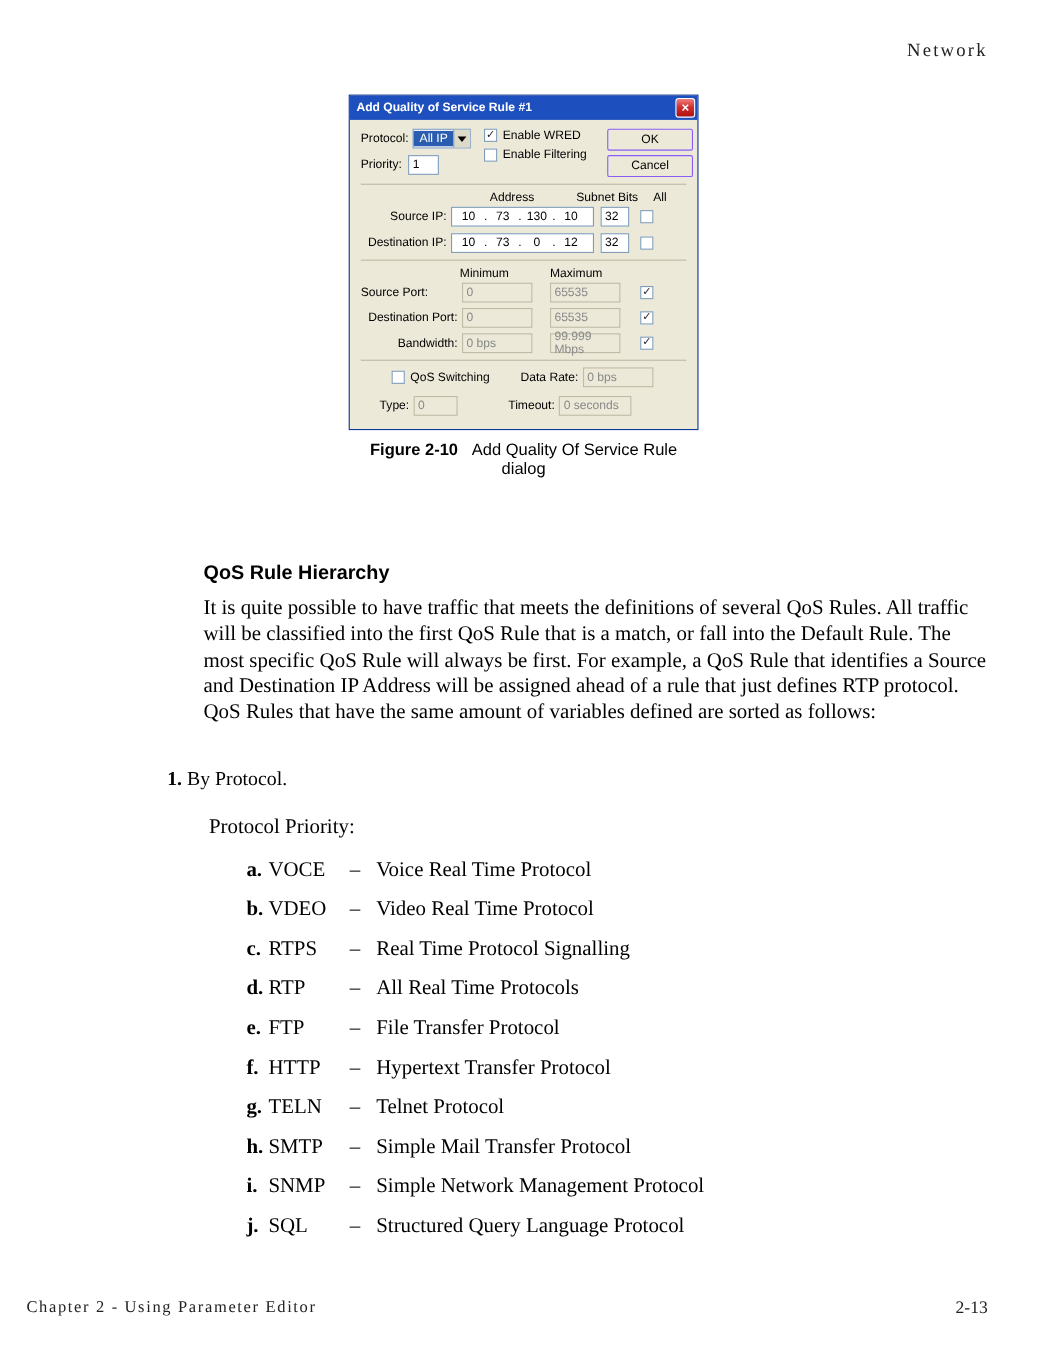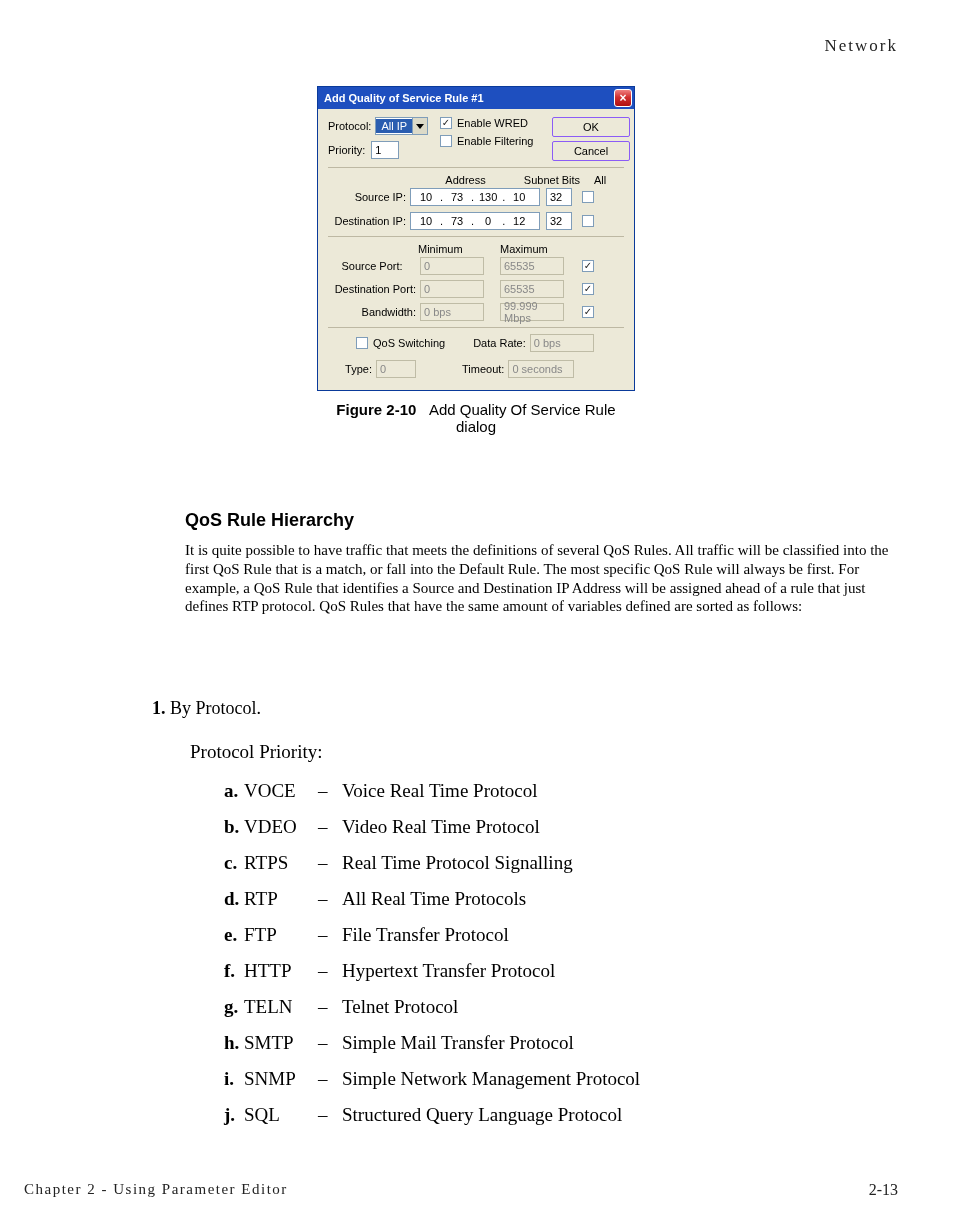--- a/index.html
+++ b/index.html
@@ -123,21 +123,21 @@
       left: 185px;
       width: 712px;
     }
     .h2 {
       font-family: Arial, Helvetica, sans-serif;
       font-weight: bold;
       font-size: 18px;
       margin-bottom: 10px;
     }
     .para {
-      font-size: 15px;
+      font-size: 19px;
       line-height: 1.25;
       margin-bottom: 14px;
     }
     .numitem {
       position: absolute;
       left: 152px;
       top: 698px;
       font-size: 18px;
     }
     .numitem b { font-weight: bold; }
@@ -264,21 +264,21 @@
       <div class="sep"></div>
 
       <div class="row">
         <span style="width:90px"></span>
         <span class="lbl" style="width:66px;">Minimum</span>
         <span style="width:16px"></span>
         <span class="lbl" style="width:66px;">Maximum</span>
       </div>
 
       <div class="row" style="margin-top:2px;">
-        <span class="lbl" style="width:88px;text-align:center;">Source Port:</span>
+        <span class="lbl" style="width:88px;text-align:left;">Source Port:</span>
         <span style="width:4px"></span>
         <span class="txt ro" style="width:64px;">0</span>
         <span style="width:16px"></span>
         <span class="txt ro" style="width:64px;">65535</span>
         <span style="width:18px"></span>
         <span class="chk on"></span>
       </div>
 
       <div class="row" style="margin-top:5px;align-items:center;">
         <span class="lbl" style="width:88px;text-align:right;">Destination Port:</span>

